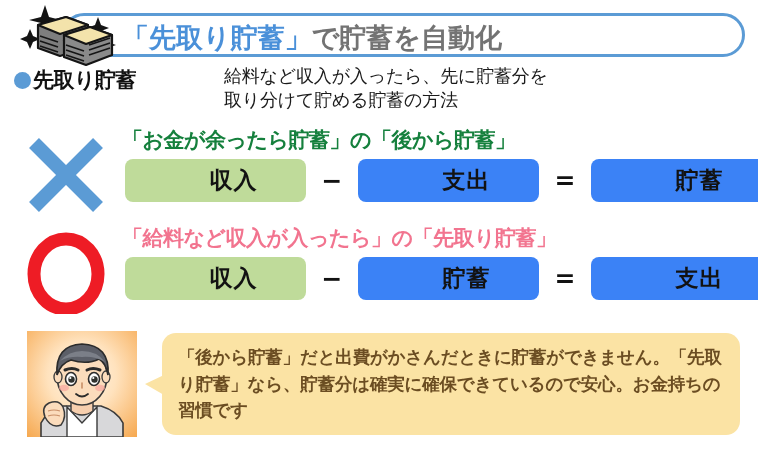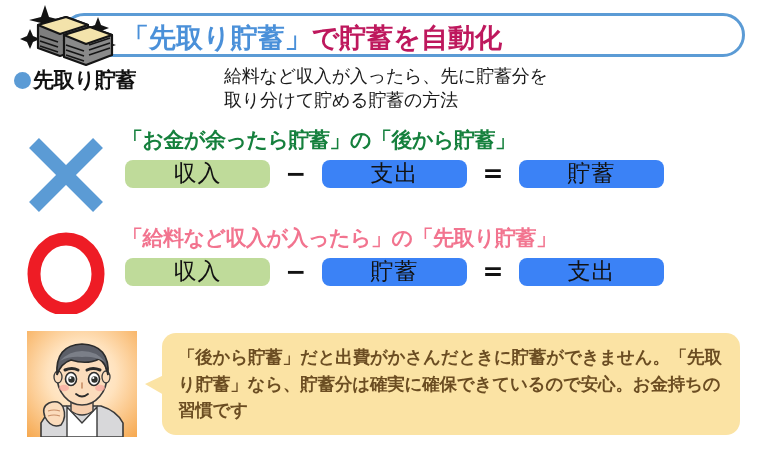--- a/index.html
+++ b/index.html
@@ -35,21 +35,21 @@
     height: 42px;
     display: flex;
     align-items: flex-end;
     font-size: 27px;
     font-weight: bold;
     letter-spacing: 0px;
     white-space: nowrap;
     z-index: 5;
   }
   .t-blue { color: #4a90d9; }
-  .t-black { color: #be185d; }
+  .t-black { color: #737373; }
 
   
   #money-icon {
     position: absolute;
     left: 8px;
     top: 3px;
     width: 118px;
     height: 64px;
     z-index: 7;
   }
@@ -126,29 +126,30 @@
 
   .formula {
     position: absolute;
     left: 125px;
     top: 33px;
     display: flex;
     align-items: center;
   }
   .term-box {
     width: 145px;
-    height: 28px;
+    height: 43px;
     border-radius: 8px;
     display: flex;
     align-items: center;
     justify-content: center;
     font-size: 23px;
-    font-weight: 400;
+    font-weight: 700;
     color: #121212;
     letter-spacing: 1px;
+    padding-left: 36px;
   }
   .box-green { background: #bfdb9a; }
   .box-blue  { background: #3b82f6; }
   .box-pink  { background: #3b82f6; }
 
   .op {
     width: 52px;
     text-align: center;
     font-size: 25px;
     font-weight: bold;

